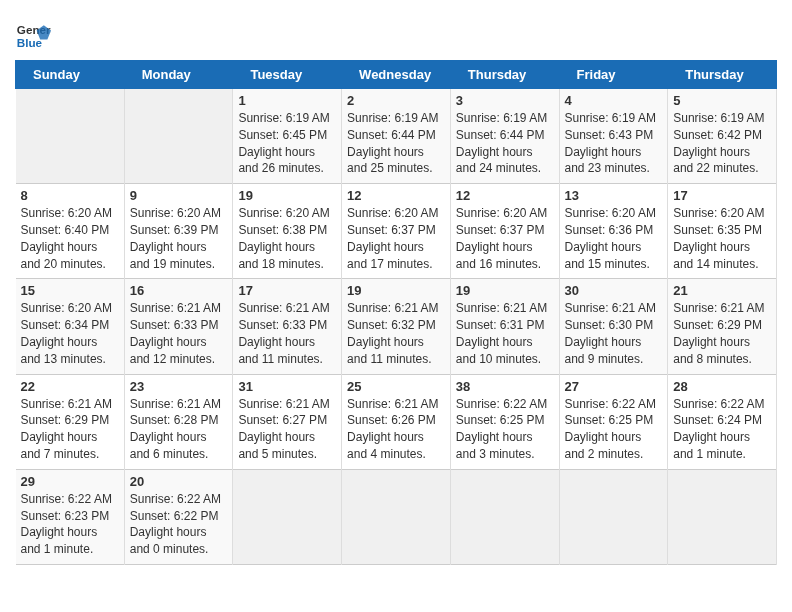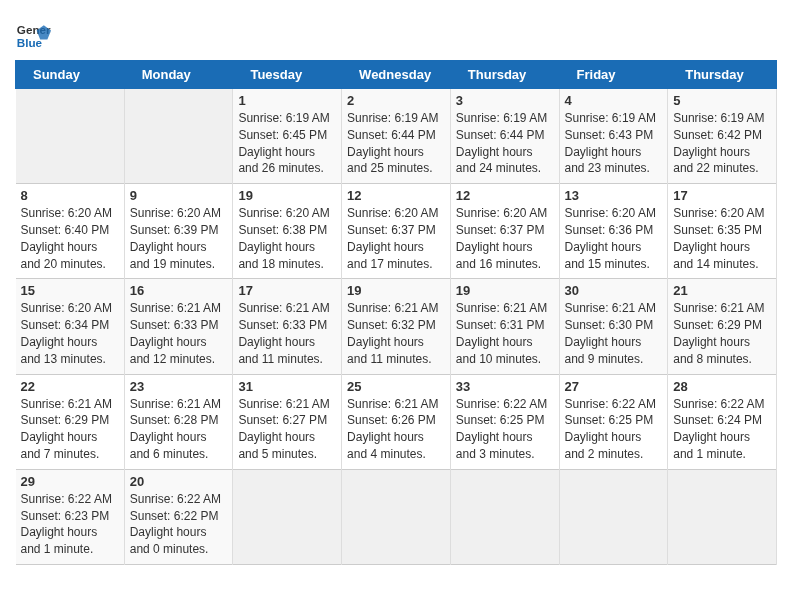--- a/index.html
+++ b/index.html
@@ -164,21 +164,21 @@
       </tr>
       <tr>
         <td><span class="day-num">22</span>
         <span class="cell-text">Sunrise: 6:21 AM<br>Sunset: 6:29 PM<br>Daylight hours<br>and 7 minutes.</span></td>
         <td><span class="day-num">23</span>
         <span class="cell-text">Sunrise: 6:21 AM<br>Sunset: 6:28 PM<br>Daylight hours<br>and 6 minutes.</span></td>
         <td><span class="day-num">31</span>
         <span class="cell-text">Sunrise: 6:21 AM<br>Sunset: 6:27 PM<br>Daylight hours<br>and 5 minutes.</span></td>
         <td><span class="day-num">25</span>
         <span class="cell-text">Sunrise: 6:21 AM<br>Sunset: 6:26 PM<br>Daylight hours<br>and 4 minutes.</span></td>
-        <td><span class="day-num">33</span>
+        <td><span class="day-num">38</span>
         <span class="cell-text">Sunrise: 6:22 AM<br>Sunset: 6:25 PM<br>Daylight hours<br>and 3 minutes.</span></td>
         <td><span class="day-num">27</span>
         <span class="cell-text">Sunrise: 6:22 AM<br>Sunset: 6:25 PM<br>Daylight hours<br>and 2 minutes.</span></td>
         <td><span class="day-num">28</span>
         <span class="cell-text">Sunrise: 6:22 AM<br>Sunset: 6:24 PM<br>Daylight hours<br>and 1 minute.</span></td>
       </tr>
       <tr>
         <td><span class="day-num">29</span>
         <span class="cell-text">Sunrise: 6:22 AM<br>Sunset: 6:23 PM<br>Daylight hours<br>and 1 minute.</span></td>
         <td><span class="day-num">20</span>

